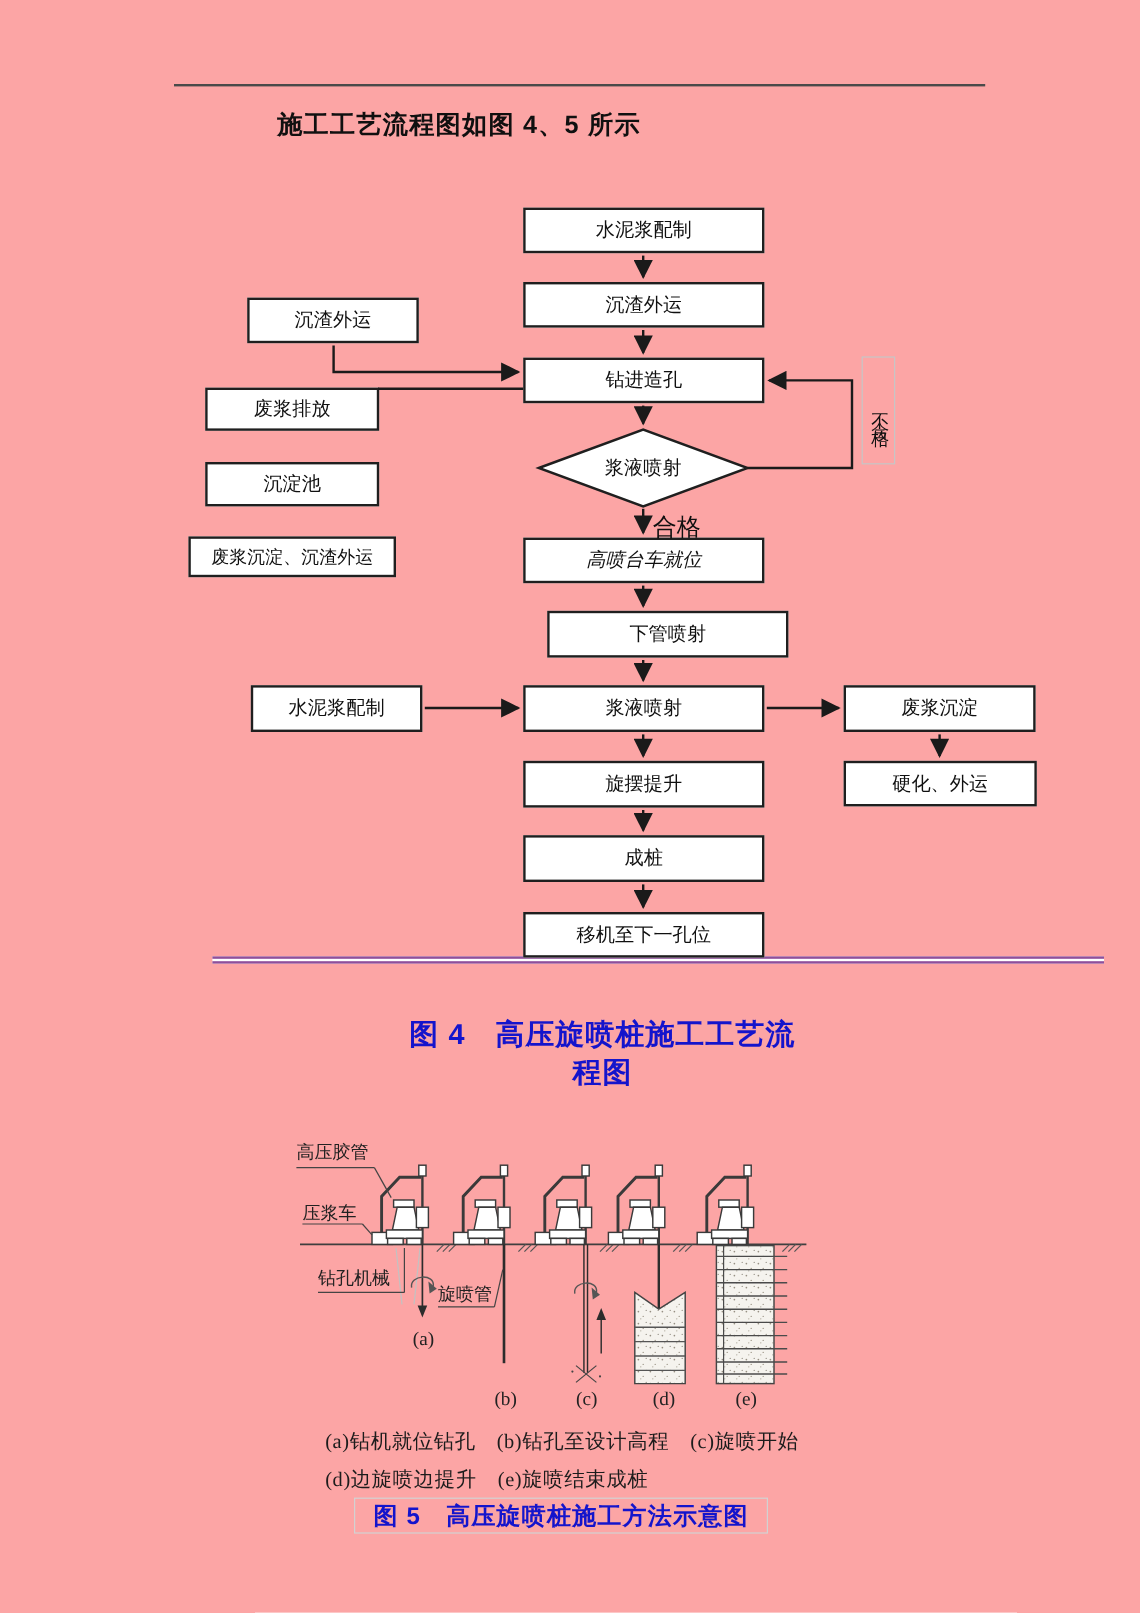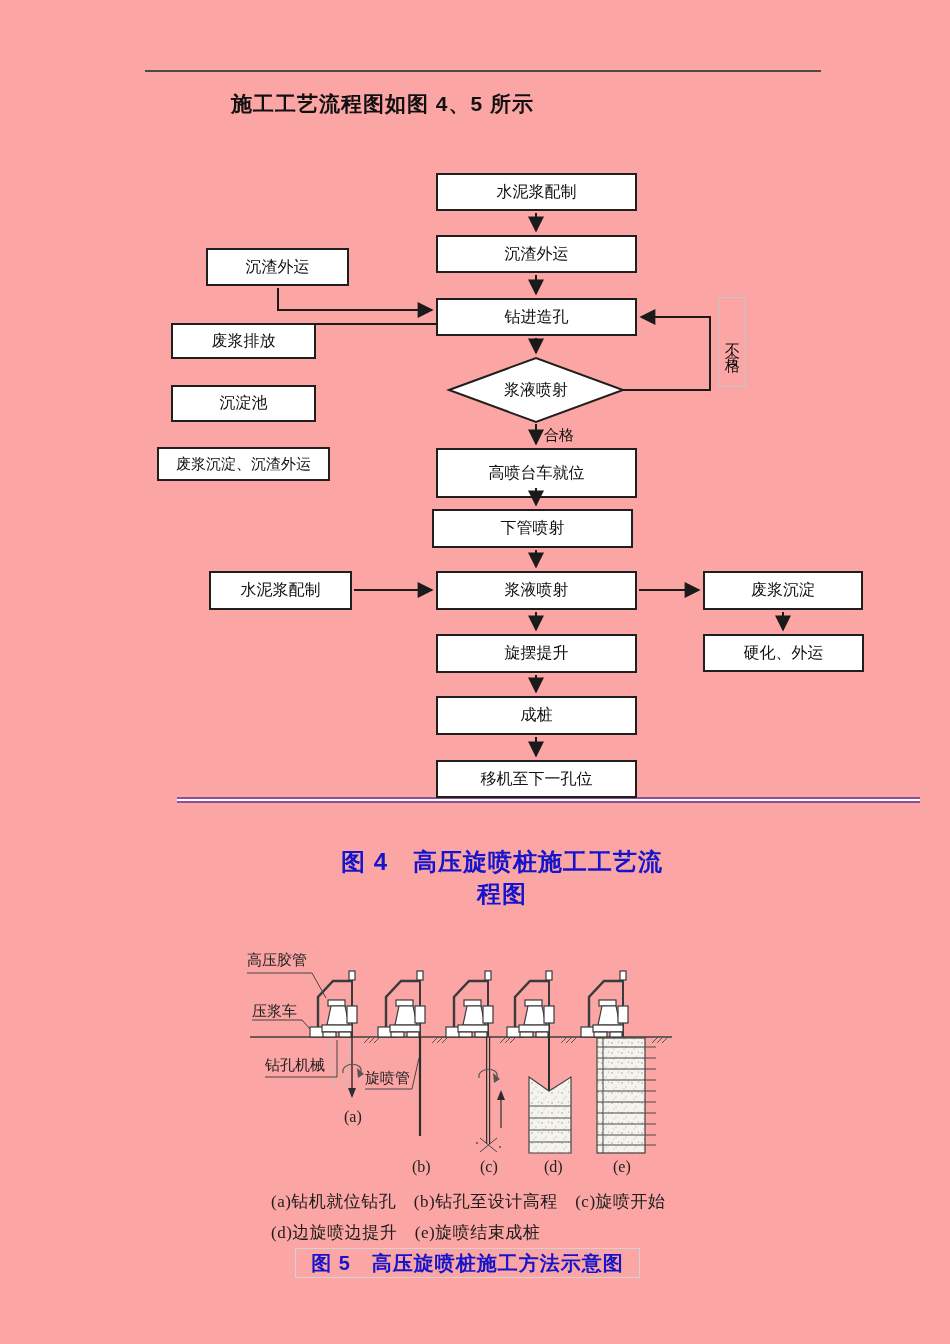--- a/index.html
+++ b/index.html
@@ -7,21 +7,21 @@
         font-family:"Liberation Sans","DejaVu Sans",sans-serif;color:#101010;}
   .abs{position:absolute;}
   .top-rule{left:145px;top:70px;width:676px;height:0;border-top:2px solid #4a4a4a;z-index:1;}
   .heading{left:231px;top:90px;font-size:21px;font-weight:bold;letter-spacing:1px;z-index:6;}
   .fbox{position:absolute;background:#fff;border:2px solid #1f1f1f;box-sizing:border-box;
         display:flex;align-items:center;justify-content:center;font-size:16px;z-index:2;}
   .fbox.small{font-size:15px;}
   .fail-box{position:absolute;left:718px;top:297px;width:28px;height:90px;border:1px solid #c6c6c6;
         box-sizing:border-box;display:flex;align-items:center;justify-content:center;
         writing-mode:vertical-rl;text-orientation:upright;font-size:15px;letter-spacing:7px;z-index:2;}
-  .pass-label{left:544px;top:426px;font-size:15px;z-index:6;}
+  .pass-label{left:544px;top:426px;font-size:20px;z-index:6;}
   .diamond-label{left:461px;top:374px;width:150px;height:32px;display:flex;align-items:center;
         justify-content:center;font-size:16px;z-index:6;}
   .overlay{position:absolute;left:0;top:0;z-index:4;pointer-events:none;}
   .purple-line{left:177px;top:797px;width:743px;height:2px;background:#fff;
         border-top:2px solid #8e4f9b;border-bottom:2px solid #8e4f9b;z-index:1;}
   .cap4{left:337px;top:846px;width:330px;text-align:center;font-size:24px;font-weight:bold;
         color:#1414cc;letter-spacing:1px;z-index:6;}
   .cap5-box{left:295px;top:1248px;width:345px;height:30px;border:1px solid #d2d2d2;box-sizing:border-box;
         display:flex;align-items:center;justify-content:center;z-index:6;}
   .cap5-text{font-size:20px;font-weight:bold;color:#1414cc;letter-spacing:1px;}
@@ -37,22 +37,22 @@
 
 <div class="page">
 
   <div class="abs top-rule"></div>
   <div class="abs heading">施工工艺流程图如图 4、5 所示</div>
 
   <div class="fbox" style="left:436px;top:173px;width:201px;height:38px;">水泥浆配制</div>
   <div class="fbox" style="left:436px;top:235px;width:201px;height:38px;">沉渣外运</div>
   <div class="fbox" style="left:436px;top:298px;width:201px;height:38px;">钻进造孔</div>
   <div class="abs diamond-label">浆液喷射</div>
-  <div class="fbox" style="left:436px;top:448px;width:201px;height:50px;">高喷台车就位</div>
-  <div class="fbox" style="left:432px;top:509px;width:201px;height:39px;">下管喷射</div>
+  <div class="fbox" style="left:436px;top:448px;width:201px;height:38px;font-style:italic;">高喷台车就位</div>
+  <div class="fbox" style="left:456px;top:509px;width:201px;height:39px;">下管喷射</div>
   <div class="fbox" style="left:436px;top:571px;width:201px;height:39px;">浆液喷射</div>
   <div class="fbox" style="left:436px;top:634px;width:201px;height:39px;">旋摆提升</div>
   <div class="fbox" style="left:436px;top:696px;width:201px;height:39px;text-align:right;">成桩</div>
   <div class="fbox" style="left:436px;top:760px;width:201px;height:38px;">移机至下一孔位</div>
 
   <div class="fbox" style="left:206px;top:248px;width:143px;height:38px;">沉渣外运</div>
   <div class="fbox" style="left:171px;top:323px;width:145px;height:36px;">废浆排放</div>
   <div class="fbox" style="left:171px;top:385px;width:145px;height:37px;">沉淀池</div>
   <div class="fbox small" style="left:157px;top:447px;width:173px;height:34px;">废浆沉淀、沉渣外运</div>
   <div class="fbox" style="left:209px;top:571px;width:143px;height:39px;">水泥浆配制</div>

